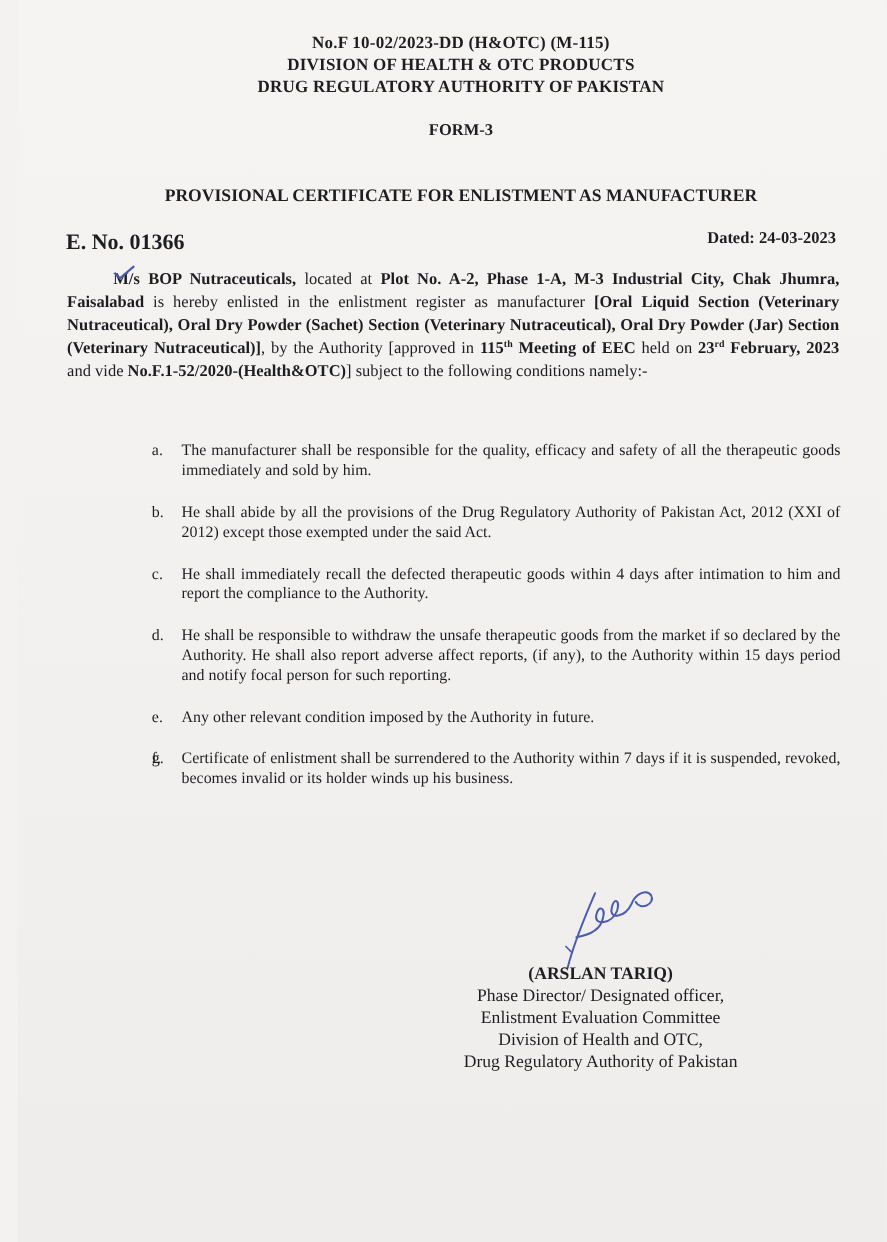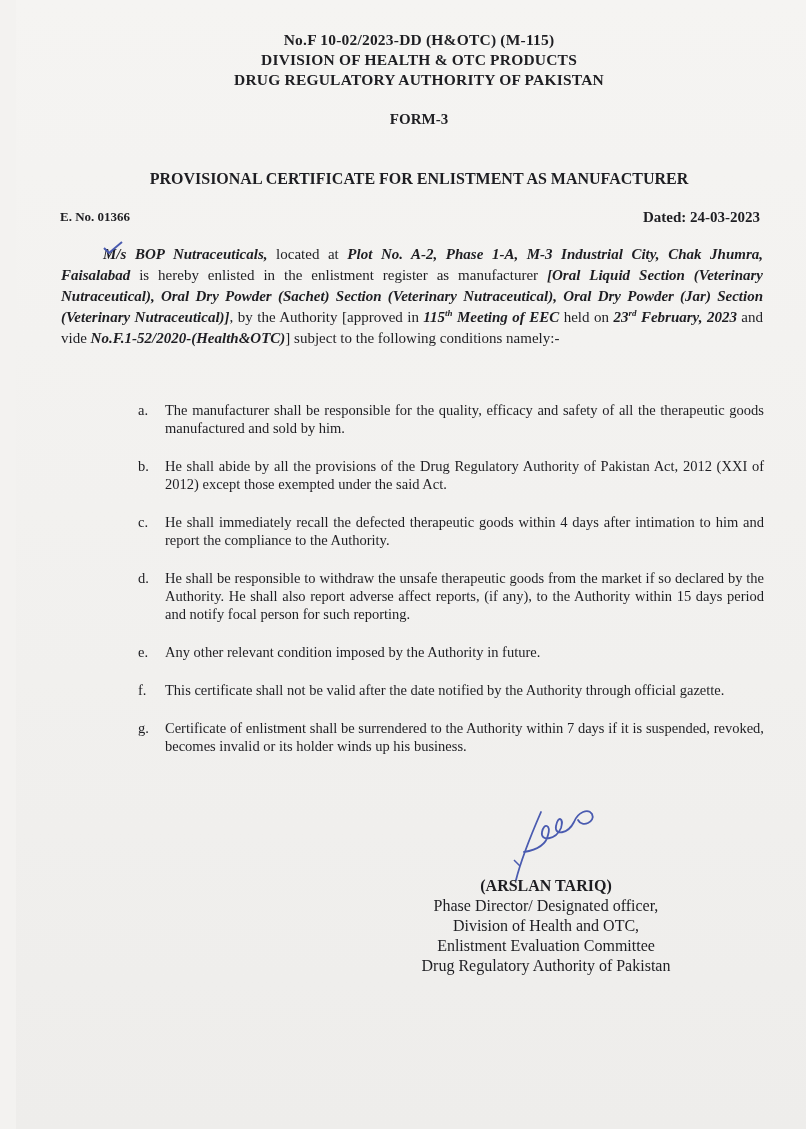--- a/index.html
+++ b/index.html
@@ -11,27 +11,27 @@
     position: relative;
   }
   .page {
     position: absolute; left: 16px; top: 0; width: 806px; height: 1129px;
     background: linear-gradient(180deg, #f5f4f2 0%, #f1f0ee 60%, #eeedeb 100%);
   }
   .hdr { position: absolute; left: 0; width: 806px; text-align: center; font-weight: bold; font-size: 15.5px; letter-spacing: 0.2px; }
   .form-title { position: absolute; left: 0; width: 806px; text-align: center; font-weight: bold; font-size: 15px; }
   .rule { position: absolute; left: 0; width: 806px; text-align: center; font-style: italic; font-weight: bold; font-size: 14.5px; }
   .cert-title { position: absolute; left: 0; width: 806px; text-align: center; font-weight: bold; font-size: 16px; }
-  .eno { position: absolute; left: 44px; top: 209px; font-weight: bold; font-size: 13px; }
+  .eno { position: absolute; left: 44px; top: 209px; font-weight: bold; font-size: 20px; }
   .dated { position: absolute; right: 62px; top: 209px; font-weight: bold; font-size: 15px; text-align: right; }
   .intro {
     position: absolute; left: 45px; top: 244px; width: 702px;
     font-size: 15px; line-height: 21px; text-align: justify; text-indent: 42px;
   }
-  .intro b { font-weight: bold; font-style: italic; }
+  .intro b { font-weight: bold; }
   .conds { position: absolute; left: 122px; top: 401px; width: 626px; margin: 0; padding: 0; list-style: none; }
   .cond { position: relative; font-size: 14.5px; line-height: 18px; text-align: justify; padding-left: 27px; margin-bottom: 20px; }
   .cond .lbl { position: absolute; left: 0; top: 0; }
   .sig-wrap { position: absolute; left: 380px; top: 800px; width: 300px; height: 90px; }
   .sig-block { position: absolute; left: 380px; top: 876px; width: 300px; text-align: center; font-size: 16px; line-height: 20px; }
   .sig-name { font-weight: bold; }
   sup { font-size: 9px; line-height: 0; }
 </style>
 </head>
 <body>
@@ -51,35 +51,35 @@
 
   <p class="intro" style="margin:0;">
     <b>M/s BOP Nutraceuticals,</b><span> located at </span><b>Plot No. A-2, Phase 1-A, M-3 Industrial City, Chak Jhumra, Faisalabad</b><span> is hereby enlisted in the enlistment register as manufacturer </span><b>[Oral Liquid Section (Veterinary Nutraceutical), Oral Dry Powder (Sachet) Section (Veterinary Nutraceutical), Oral Dry Powder (Jar) Section (Veterinary Nutraceutical)]</b><span>, by the Authority [approved in </span><b><span>115</span><sup>th</sup><span> Meeting of EEC</span></b><span> held on </span><b><span>23</span><sup>rd</sup><span> February, 2023</span></b><span> and vide </span><b>No.F.1-52/2020-(Health&amp;OTC)</b><span>] subject to the following conditions namely:-</span>
   </p>
 
   <svg style="position:absolute;left:86px;top:240px;" width="22" height="16">
     <path d="M2 8 L7 13 L20 2" stroke="#4a5bb0" stroke-width="2" fill="none"></path>
   </svg>
 
   <ol class="conds">
-    <li class="cond"><span class="lbl">a.</span><span>The manufacturer shall be responsible for the quality, efficacy and safety of all the therapeutic goods manufactured and sold by him.</span></li>
+    <li class="cond"><span class="lbl">a.</span><span>The manufacturer shall be responsible for the quality, efficacy and safety of all the therapeutic goods immediately and sold by him.</span></li>
     <li class="cond"><span class="lbl">b.</span><span>He shall abide by all the provisions of the Drug Regulatory Authority of Pakistan Act, 2012 (XXI of 2012) except those exempted under the said Act.</span></li>
     <li class="cond"><span class="lbl">c.</span><span>He shall immediately recall the defected therapeutic goods within 4 days after intimation to him and report the compliance to the Authority.</span></li>
     <li class="cond"><span class="lbl">d.</span><span>He shall be responsible to withdraw the unsafe therapeutic goods from the market if so declared by the Authority. He shall also report adverse affect reports, (if any), to the Authority within 15 days period and notify focal person for such reporting.</span></li>
     <li class="cond"><span class="lbl">e.</span><span>Any other relevant condition imposed by the Authority in future.</span></li>
-    <li class="cond"><span class="lbl">f.</span><span>This certificate shall not be valid after the date notified by the Authority through official gazette.</span></li>
+    <li class="cond"><span class="lbl">f.</span></li>
     <li class="cond"><span class="lbl">g.</span><span>Certificate of enlistment shall be surrendered to the Authority within 7 days if it is suspended, revoked, becomes invalid or its holder winds up his business.</span></li>
   </ol>
 
   <svg class="sig-wrap" viewBox="0 0 300 90">
     <path d="M120 80 C125 60, 135 35, 145 12 M128 52 C140 50, 150 45, 152 35 C155 25, 148 22, 146 32 C144 42, 160 40, 165 28 C168 18, 162 15, 160 26 C158 36, 172 34, 178 22 C182 12, 192 8, 196 14 C200 22, 186 28, 182 20" stroke="#4a5bb0" stroke-width="1.8" fill="none" stroke-linecap="round"></path>
     <path d="M118 60 L124 66" stroke="#4a5bb0" stroke-width="1.5" fill="none"></path>
   </svg>
 
   <div class="sig-block">
     <div class="sig-name">(ARSLAN TARIQ)</div>
     <div>Phase Director/ Designated officer,</div>
+    <div>Enlistment Evaluation Committee</div>
     <div>Division of Health and OTC,</div>
-    <div>Enlistment Evaluation Committee</div>
     <div>Drug Regulatory Authority of Pakistan</div>
   </div>
 
 </div>
 
 </body></html>

